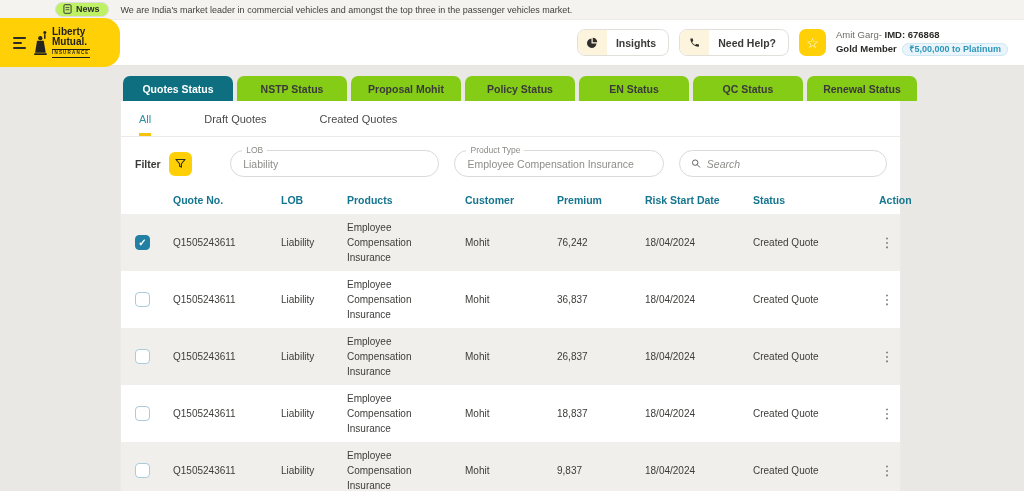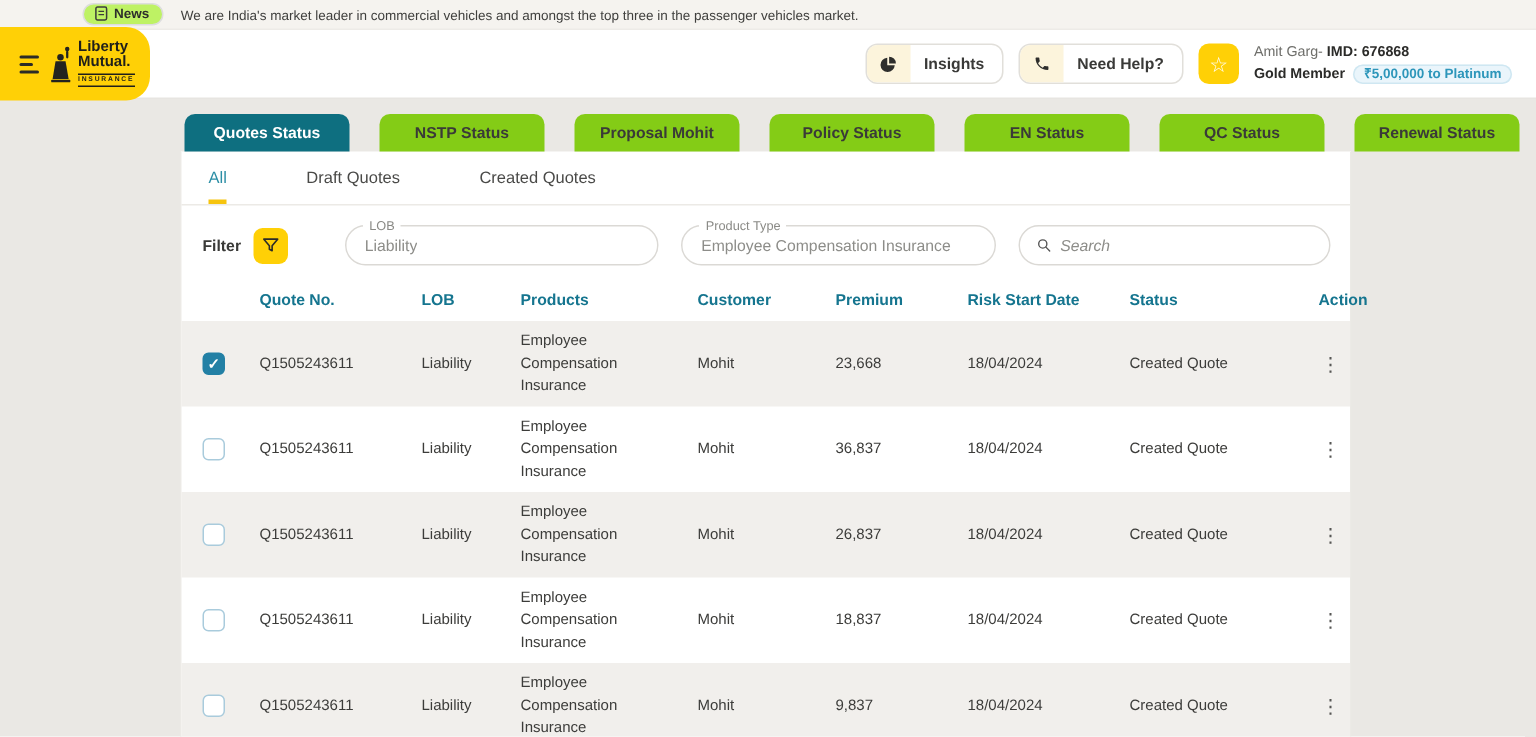--- a/index.html
+++ b/index.html
@@ -22,21 +22,21 @@
     padding:1px 8px 2px 7px; display:flex; align-items:center; gap:4px;
     font-size:9px; color:#2e2e2c; font-weight:bold;
   }
   
   .header {
     height:46px; background:#fff; border-bottom:1px solid #e7e5e1;
     display:flex; align-items:center; justify-content:flex-end;
     gap:10px; padding-right:16px;padding-left:22px;
   }
   .logo-box {
-    position:absolute; left:0; top:18px; width:100px; height:49px;
+    position:absolute; left:0; top:18px; width:120px; height:49px;
     background:#ffd006; border-radius:0 16px 16px 0;
     display:flex; align-items:center; gap:7px; padding-left:13px; z-index:6;
   }
   .burger { display:flex; flex-direction:column; gap:3px; cursor:pointer; }
   .burger i { display:block; height:2px; background:#2b2b27; border-radius:1px; }
   .burger i:nth-child(1){ width:13px; }
   .burger i:nth-child(2){ width:9px; }
   .burger i:nth-child(3){ width:13px; }
   .brand { display:flex; align-items:center; gap:4px; }
   .brand-text { line-height:1; }
@@ -57,21 +57,21 @@
     display:flex; align-items:center; justify-content:center;
     color:#fff; font-size:14px; line-height:1;
   }
   .user-info { font-size:9.5px; color:#6e6e6a; line-height:1.55; }
   .user-info .b { font-weight:bold; color:#2b2b29; }
   .upgrade-pill {
     background:#eaf5fb; border:1px solid #cfe7f2; color:#2d96ba;
     border-radius:9px; padding:0 6px 1px; font-size:9px; font-weight:bold; margin-left:3px;
   }
   
-  .tabs { display:flex; gap:20px; margin:10px 0 0 123px; }
+  .tabs { display:flex; gap:4px; margin:10px 0 0 123px; }
   .tab {
     width:110px; height:25px; background:#84cc16; border-radius:7px 7px 0 0;
     display:flex; align-items:center; justify-content:center;
     font-size:10.5px; font-weight:bold; color:#3a3a38; cursor:pointer;
   }
   .tab.active { background:#0e6f80; color:#fff; }
   
   .card {
     margin-left:120px; width:781px; background:#fff;
     border-radius:0 0 10px 10px; border:1px solid #eceae6; border-top:none;
@@ -244,21 +244,21 @@
     <span>Status</span>
     <span>Action</span>
   </div>
 
   <div class="trow alt">
     <span class="cb checked"></span>
     <span>Q1505243611</span>
     <span>Liability</span>
     <span class="cell-products">Employee Compensation Insurance</span>
     <span>Mohit</span>
-    <span>23,668</span>
+    <span>76,242</span>
     <span>18/04/2024</span>
     <span>Created Quote</span>
     <span class="kebab">⋮</span>
   </div>
 
   <div class="trow">
     <span class="cb"></span>
     <span>Q1505243611</span>
     <span>Liability</span>
     <span class="cell-products">Employee Compensation Insurance</span>

